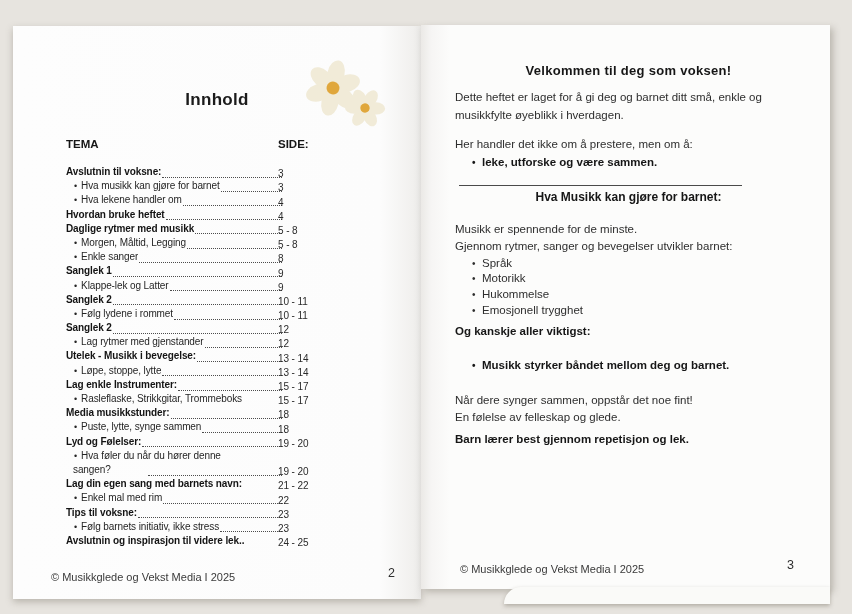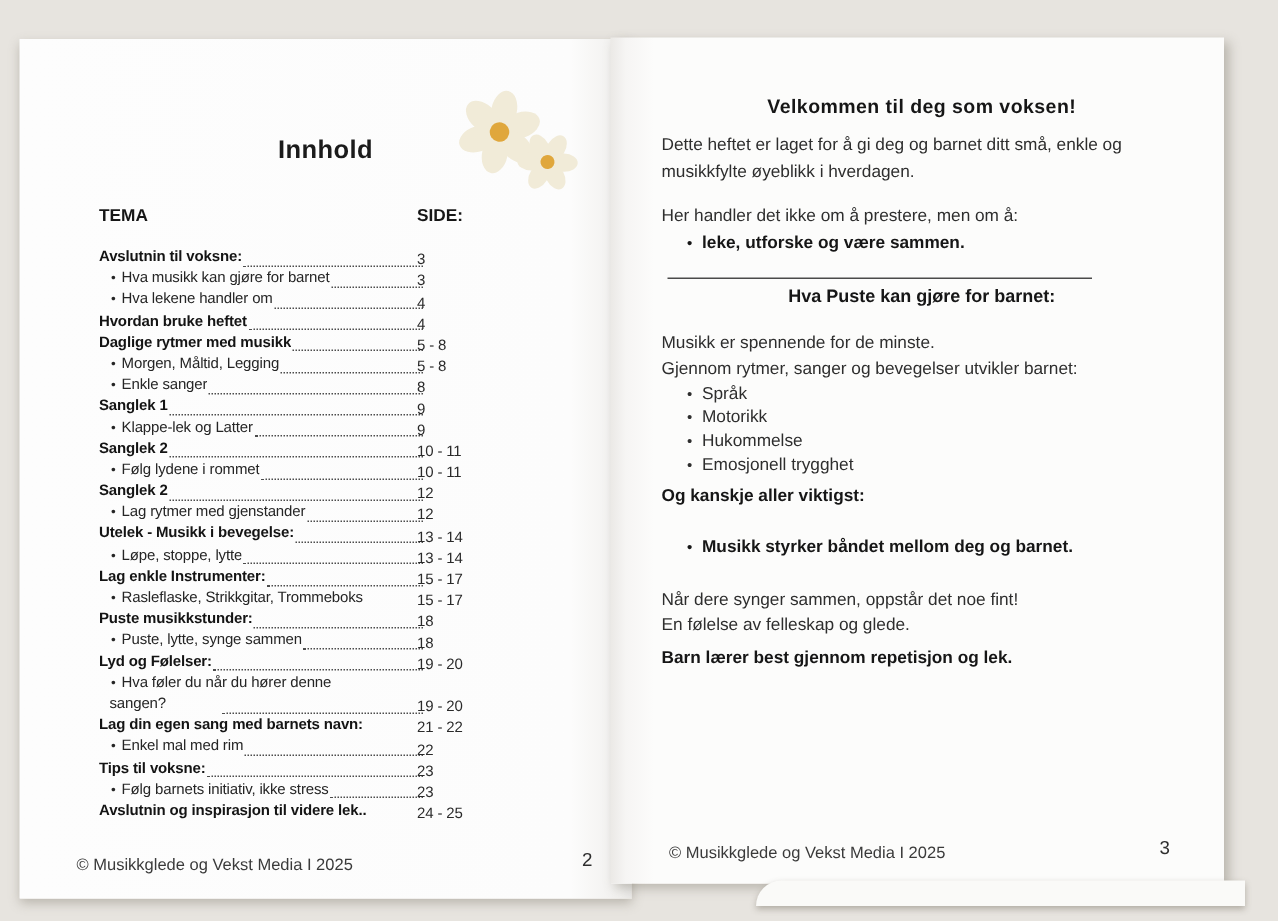--- a/index.html
+++ b/index.html
@@ -6,21 +6,21 @@
   body{width:852px;height:614px;overflow:hidden;font-family:"Liberation Sans",sans-serif;}
   .scene{position:relative;width:852px;height:614px;background:#e7e4df;}
 
   
   .page{position:absolute;box-shadow:0 3px 7px rgba(110,104,92,.38);}
   .page-left{
     left:13px;top:26px;width:408px;height:573px;
     background:linear-gradient(to right,#fdfdfd 0%,#fcfcfc 90%,#f1f0ee 98%,#e9e8e6 100%);
   }
   .page-right{
-    left:407px;top:25px;width:409px;height:564px;
+    left:421px;top:25px;width:409px;height:564px;
     background:linear-gradient(to right,#ebe9e6 0%,#f6f5f4 2.5%,#fcfcfb 7%,#fcfcfb 100%);
     box-shadow:3px 3px 7px rgba(110,104,92,.38);
   }
   .under-sheet{
     position:absolute;left:504px;top:587px;width:326px;height:17px;
     background:#fafaf8;border-radius:18px 0 0 0;
     box-shadow:0 2px 4px rgba(110,104,92,.45);
   }
 
   
@@ -224,21 +224,21 @@
 
         <div class="toc-row sub noleader">
           <span class="tb">•</span>
           <span class="tl">Rasleflaske, Strikkgitar, Trommeboks</span>
           <span class="ld"></span>
           <span class="tp">15 - 17</span>
         </div>
 
         <div class="toc-row main">
 
-          <span class="tl">Puste musikkstunder:</span>
+          <span class="tl">Media musikkstunder:</span>
           <span class="ld"></span>
           <span class="tp">18</span>
         </div>
 
         <div class="toc-row sub">
           <span class="tb">•</span>
           <span class="tl">Puste, lytte, synge sammen</span>
           <span class="ld"></span>
           <span class="tp">18</span>
         </div>
@@ -325,21 +325,21 @@
             <span class="b-text">leke, utforske og være sammen.</span>
           </div>
 
           <div class="blk hr">
             
             <span class="b-text"></span>
           </div>
 
           <div class="blk h2">
             
-            <span class="b-text">Hva Puste kan gjøre for barnet:</span>
+            <span class="b-text">Hva Musikk kan gjøre for barnet:</span>
           </div>
 
           <div class="blk p2 spaced">
             
             <span class="b-text">Musikk er spennende for de minste.</span>
           </div>
 
           <div class="blk p2">
             
             <span class="b-text">Gjennom rytmer, sanger og bevegelser utvikler barnet:</span>

